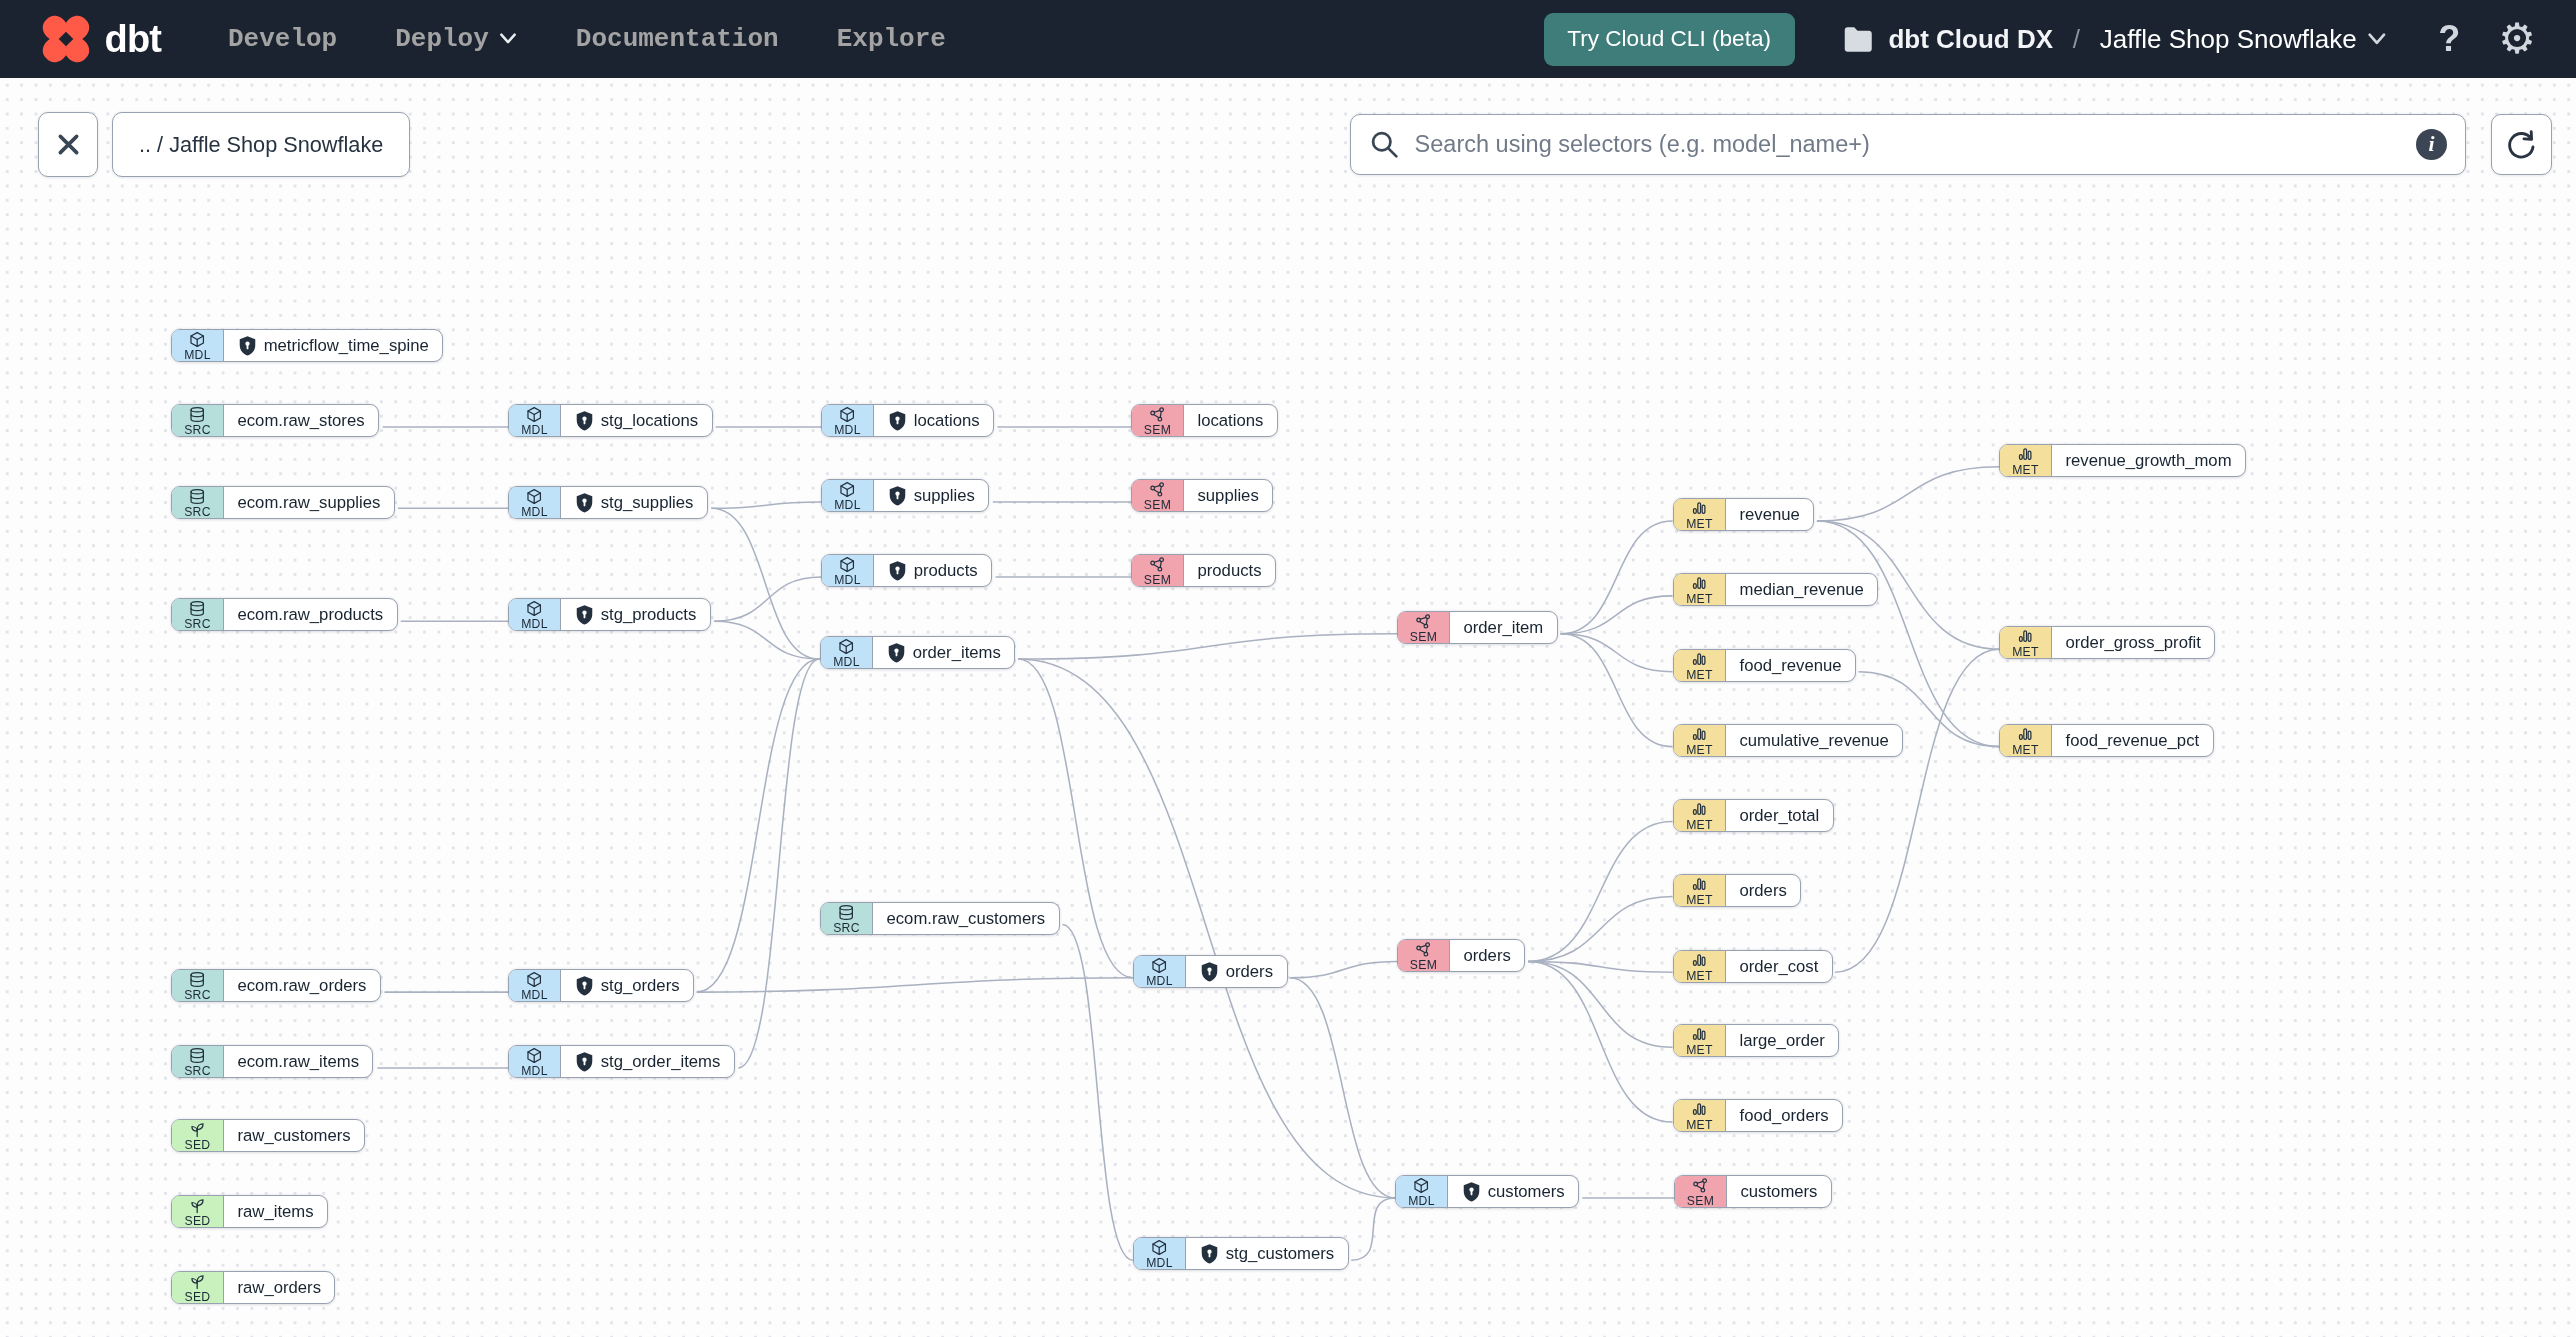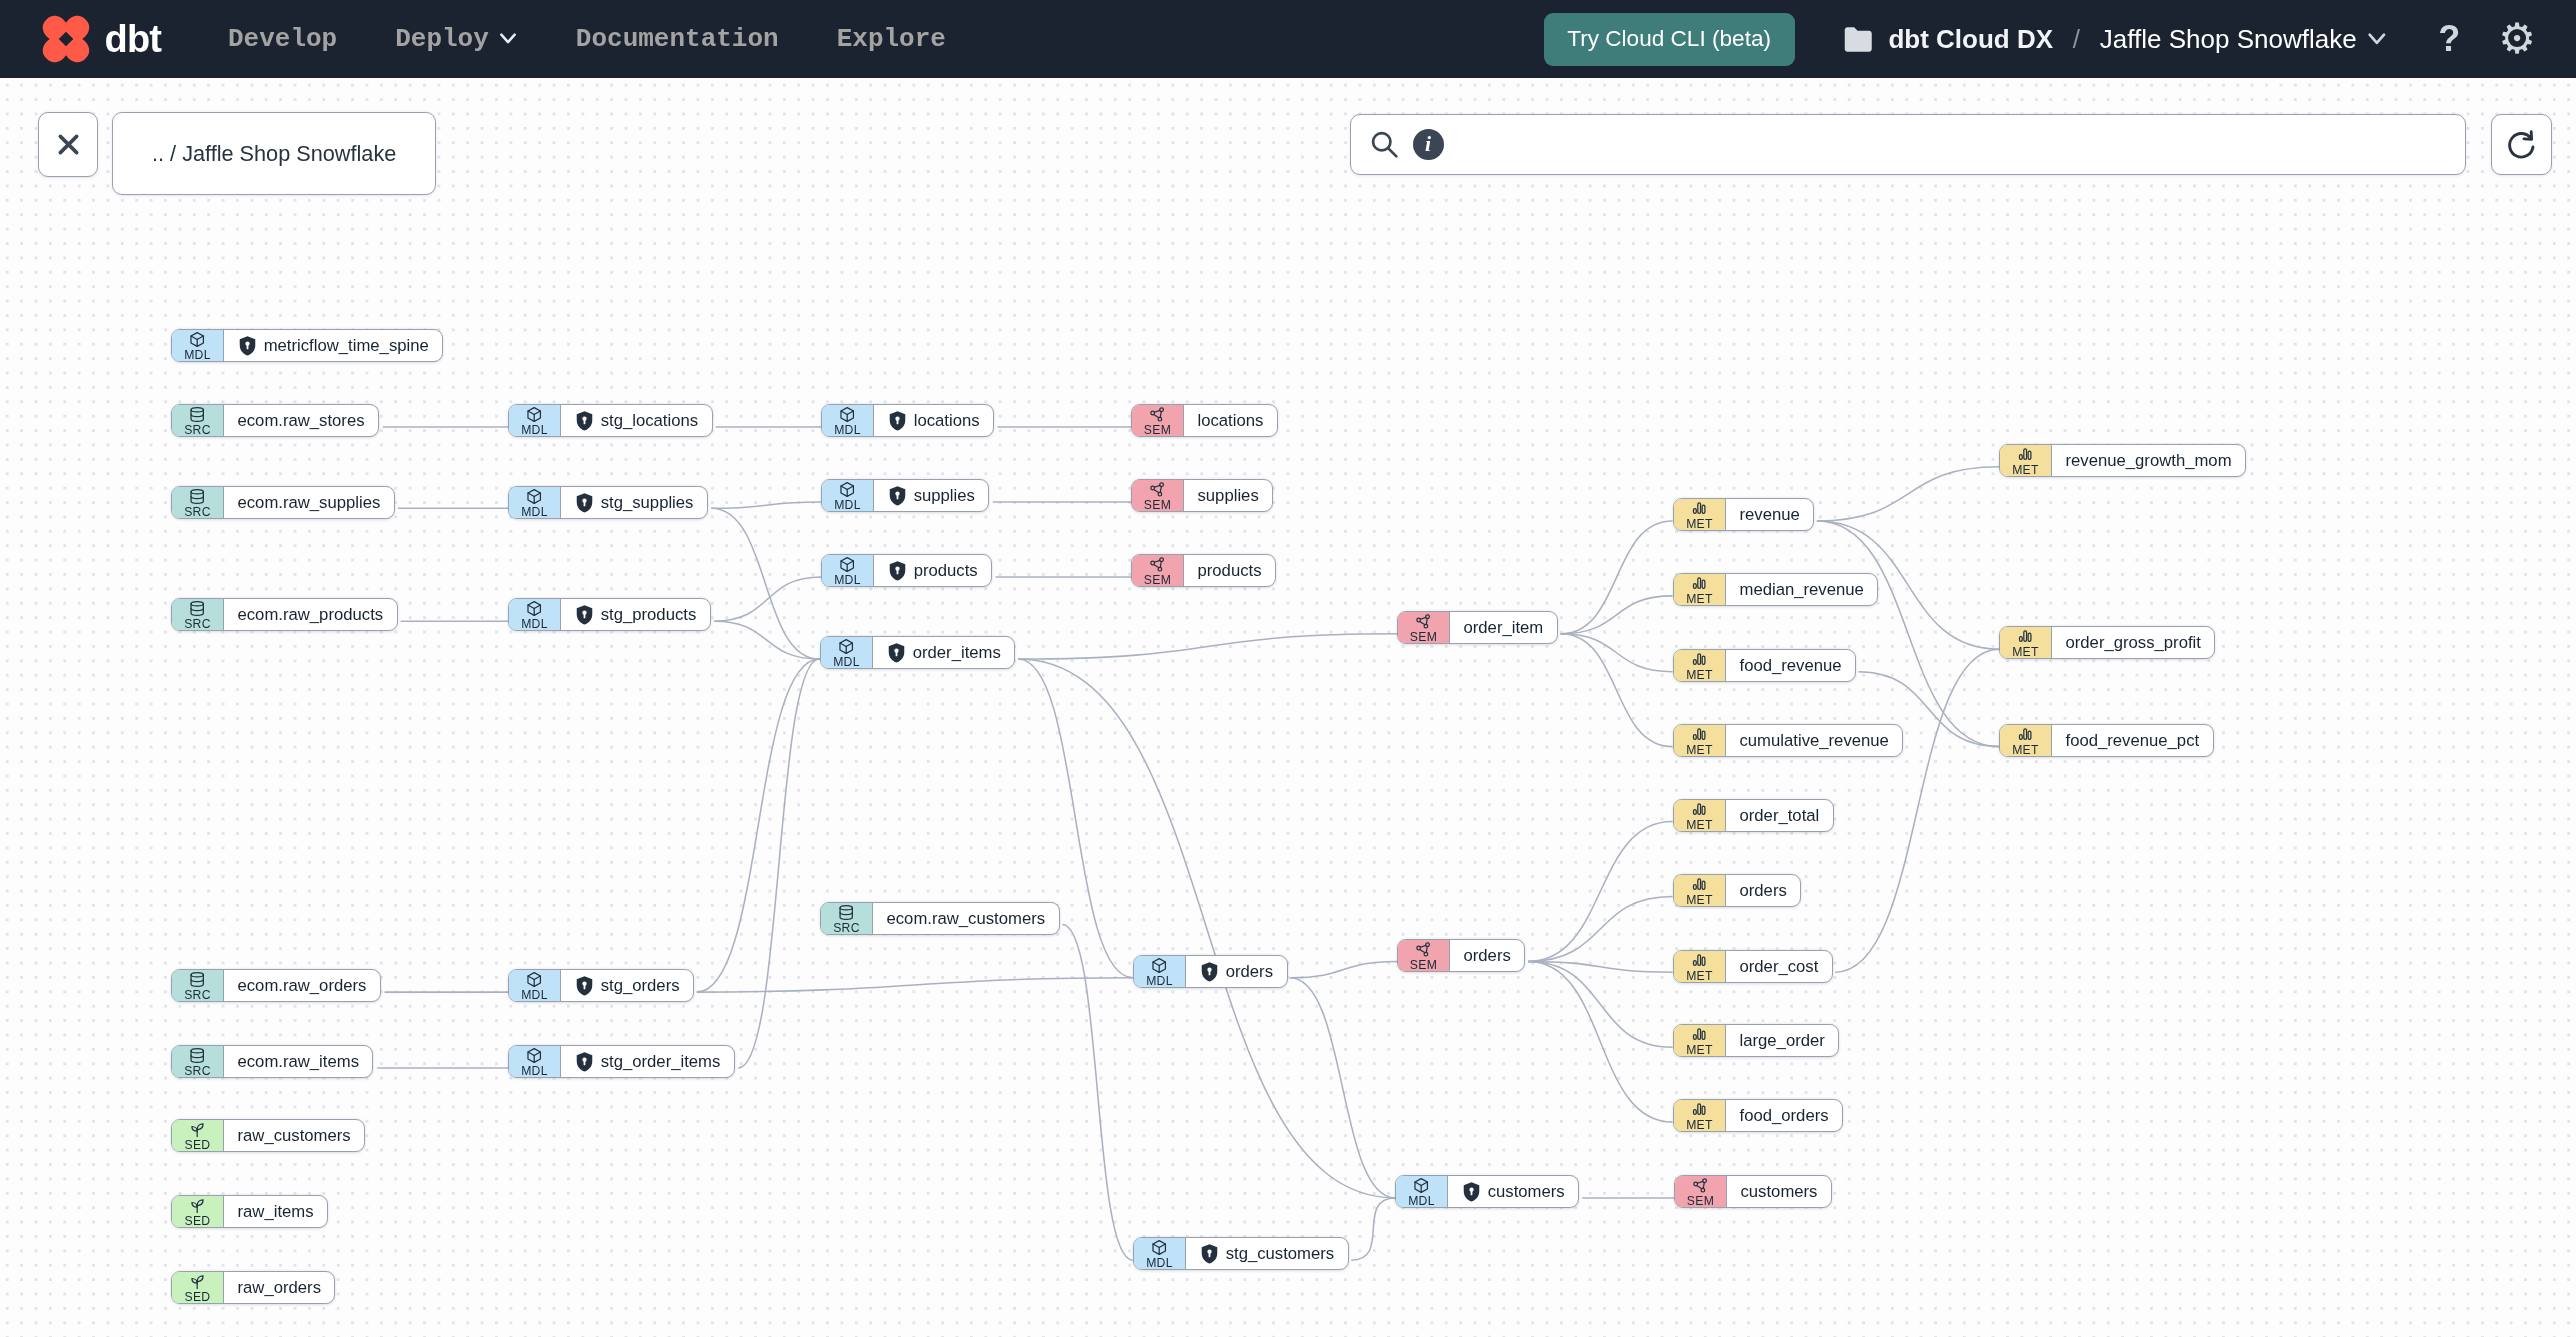--- a/index.html
+++ b/index.html
@@ -32,21 +32,21 @@
   .canvas{
     position:absolute;left:0;top:78px;right:0;bottom:0;background:#fdfdfe;
     background-image:radial-gradient(circle,#e3e4ea 1.4px,transparent 1.6px);
     background-size:14.4px 14.4px;z-index:0;
   }
   #edges{position:absolute;left:0;top:0;z-index:1;pointer-events:none;}
   
   .tool{position:absolute;z-index:5;background:#ffffff;border:1.8px solid #97a1af;border-radius:10px;box-sizing:border-box;
         display:flex;align-items:center;justify-content:center;box-shadow:0 0.9px 2.7px rgba(20,30,45,.10);}
   .close-btn{left:38px;top:112px;width:60px;height:65px;cursor:pointer;}
-  .path-chip{left:112px;top:112px;height:83px;padding:0 39px;font-size:21.7px;color:#273340;cursor:pointer;}
+  .path-chip{left:112px;top:112px;height:65px;padding:0 26px;font-size:21.7px;color:#273340;cursor:pointer;}
   .search-wrap{left:1350px;top:114px;width:1116px;height:61px;justify-content:flex-start;padding:0 18px;gap:12.6px;}
   .search-input{
     flex:1;border:none;outline:none;font-size:23.5px;color:#273340;font-family:inherit;background:transparent;
   }
   .search-input::placeholder{color:#717a88;}
   .info-badge{
     width:31px;height:31px;border-radius:50%;background:#3c4553;color:#ffffff;display:flex;align-items:center;justify-content:center;
     font-family:"Liberation Serif",serif;font-style:italic;font-weight:700;font-size:21.7px;flex:none;cursor:pointer;
   }
   .refresh-btn{left:2491px;top:114px;width:61px;height:61px;cursor:pointer;}
@@ -753,20 +753,21 @@
   <svg width="29" height="29" viewBox="0 0 32 32">
     <path d="M7 7 L25 25 M25 7 L7 25" stroke="#3a4654" stroke-width="4" stroke-linecap="round"></path>
   </svg>
 </div>
 <div class="tool path-chip">.. / Jaffle Shop Snowflake</div>
 <div class="tool search-wrap">
   <svg width="31" height="31" viewBox="0 0 34 34">
     <circle cx="14" cy="14" r="9.5" fill="none" stroke="#3a4654" stroke-width="3"></circle>
     <line x1="21.5" y1="21.5" x2="30" y2="30" stroke="#3a4654" stroke-width="3" stroke-linecap="round"></line>
   </svg>
+  <input class="search-input" type="text" placeholder="Search using selectors (e.g. model_name+)" style="">
   <span class="info-badge">i</span>
 </div>
 <div class="tool refresh-btn">
   <svg width="32.5" height="32.5" viewBox="0 0 36 36">
     <path d="M29 12 A 13 13 0 1 0 31 21" fill="none" stroke="#2a3440" stroke-width="3.2" stroke-linecap="round"></path>
     <polyline points="29,4 29.5,12.5 21,12" fill="none" stroke="#2a3440" stroke-width="3.2" stroke-linecap="round" stroke-linejoin="round"></polyline>
   </svg>
 </div>
 
 

